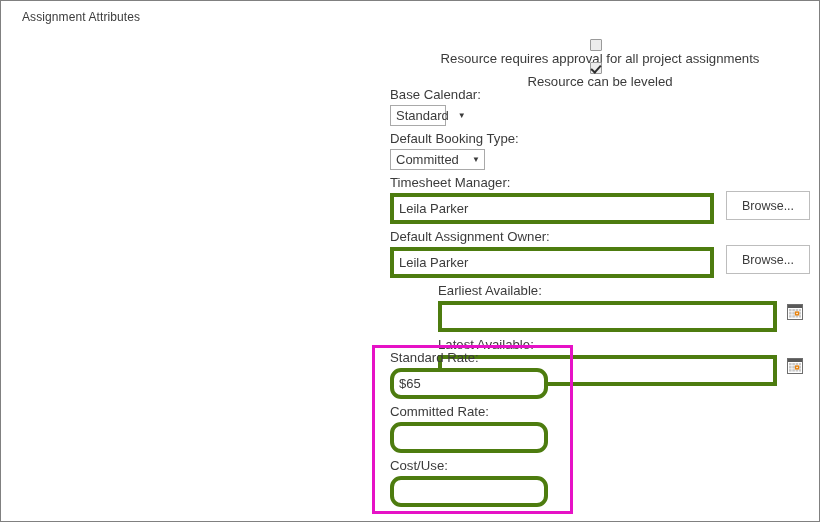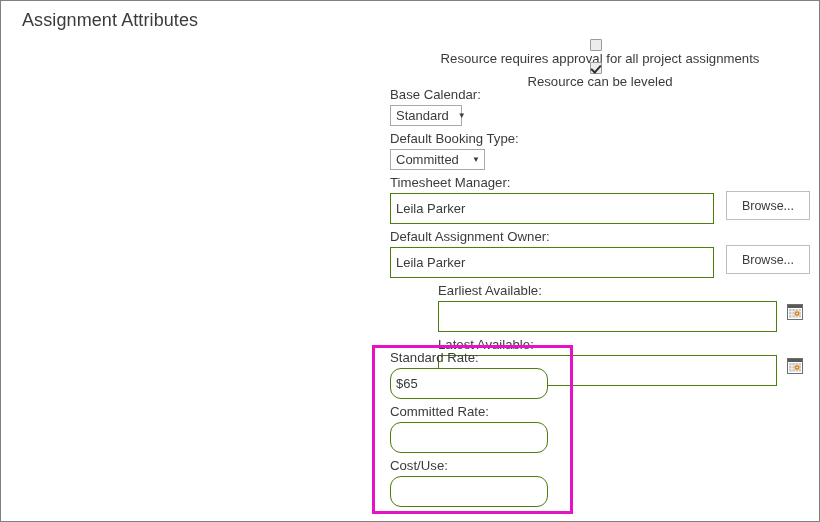--- a/index.html
+++ b/index.html
@@ -19,21 +19,21 @@
     background: #ffffff;
     border: 1px solid #808080;
     overflow: hidden;
   }
 
   
   .section-title {
     position: absolute;
     left: 21px;
     top: 9px;
-    font-size: 18px;
+    font-size: 12px;
     color: #3b3b3b;
     letter-spacing: 0.1px;
     white-space: nowrap;
   }
 
   
   .form-col {
     position: absolute;
     left: 389px;
     top: 38px;
@@ -99,28 +99,28 @@
     font-size: 13px;
     color: #3b3b3b;
   }
   .dropdown .dd-text { white-space: nowrap; }
   .dropdown .caret {
     font-size: 8px;
     color: #3b3b3b;
     margin-left: 9px;
     line-height: 1;
   }
-  .dd-standard { width: 72px; }
+  .dd-standard { width: 56px; }
   .dd-booking  { width: 95px; }
 
   
   .tinput {
     box-sizing: border-box;
     height: 31px;
-    border: 1px solid #4d7c0f;
+    border: 4px solid #4d7c0f;
     background: #ffffff;
     font-family: "Liberation Sans", sans-serif;
     font-size: 13px;
     color: #3b3b3b;
     padding: 8px 5px;
     margin-top: 2px;
     display: block;
   }
   .tinput.wide   { width: 339px; }
   .tinput.rate   { width: 158px; border-radius: 11px; }

